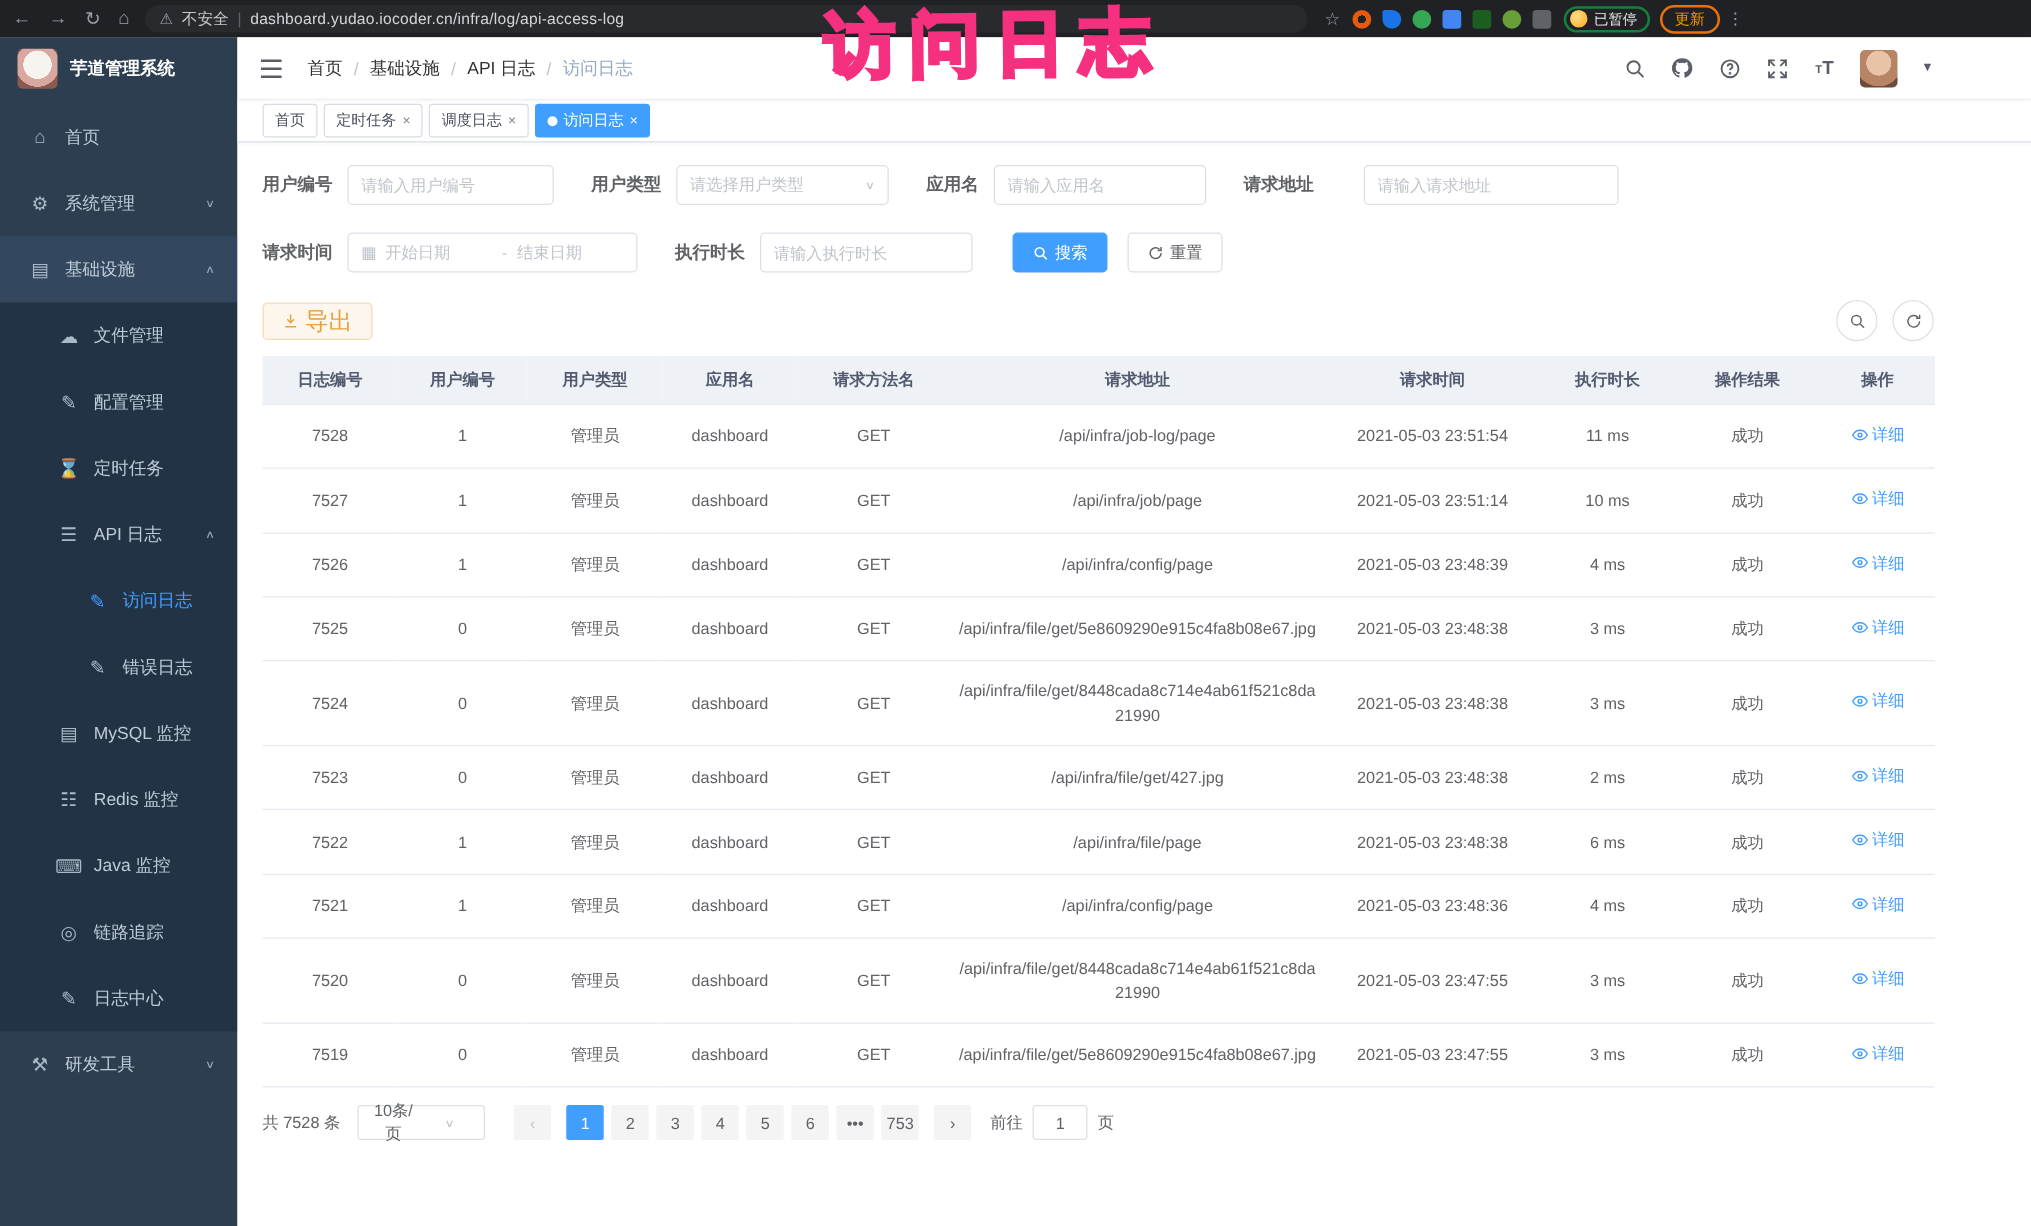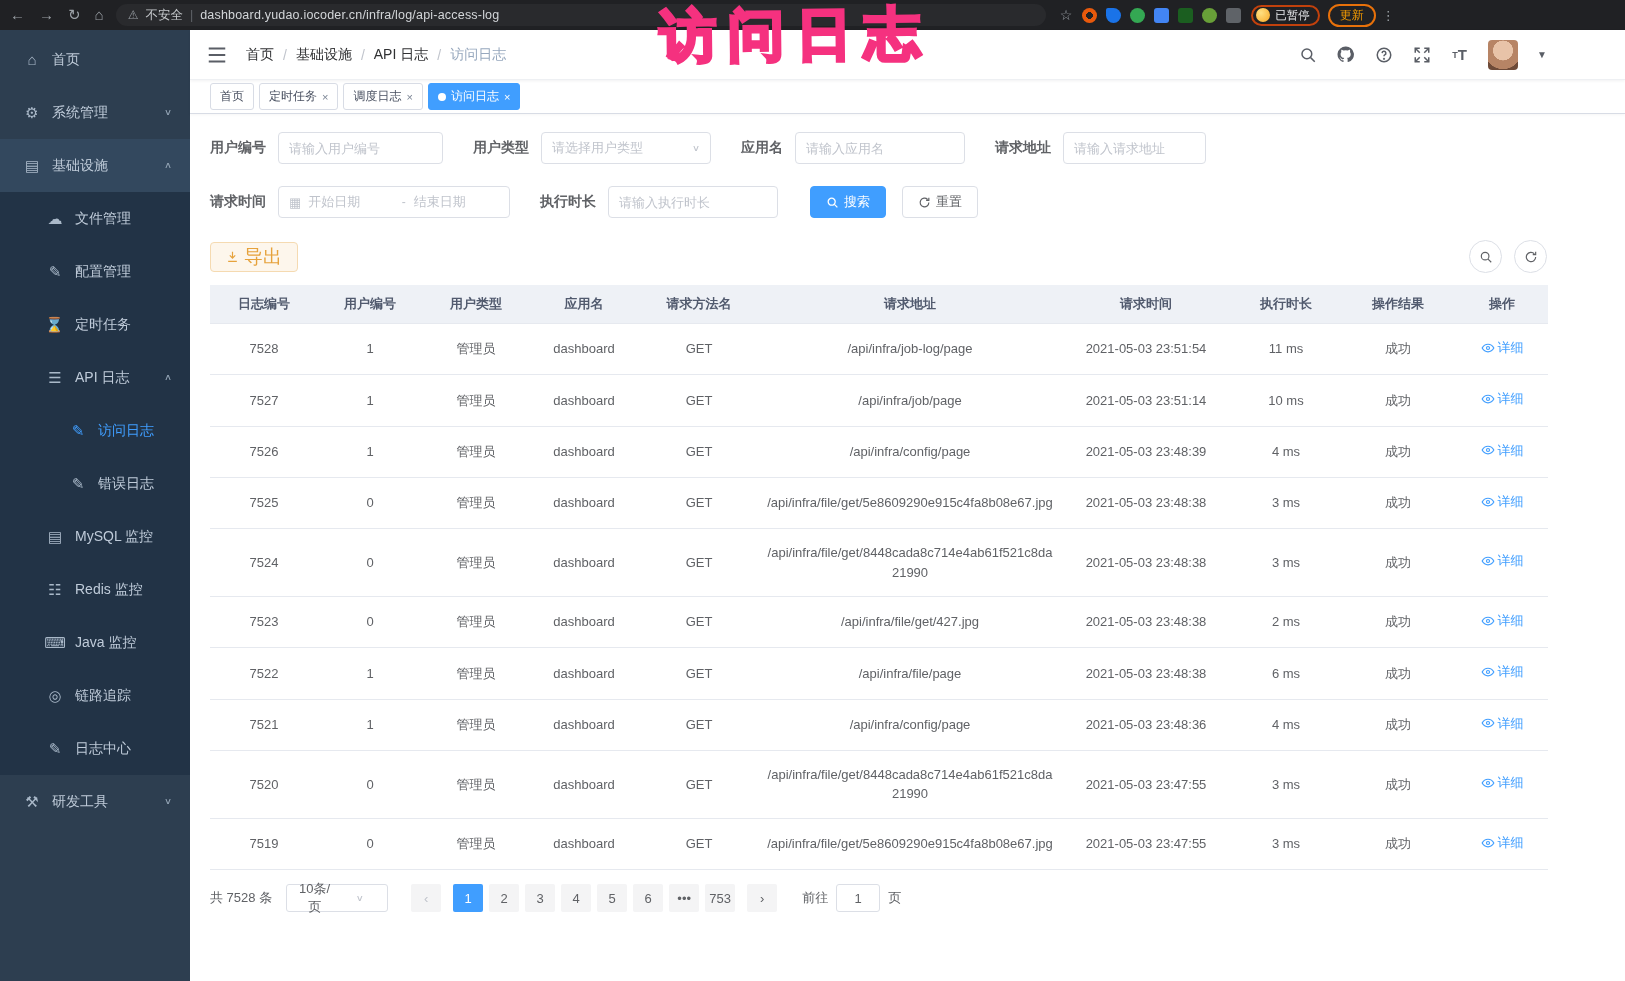--- a/index.html
+++ b/index.html
@@ -12,21 +12,21 @@
   .b-nav{display:flex;gap:14px;font-size:15px;color:#9aa0a6;margin-right:12px;}
   .b-nav span{cursor:pointer;}
   .addr{flex:0 0 930px;height:22px;background:#292a2d;border-radius:11px;display:flex;align-items:center;
     padding:0 12px;font-size:12.5px;color:#c7cacd;gap:7px;}
   .addr .warn{color:#9aa0a6;font-size:12px;}
   .addr .sep{color:#5f6368;}
   .addr .url{color:#d3d6d9;letter-spacing:.2px;text-align:right;}
   .b-star{margin:0 10px 0 14px;font-size:14px;color:#9aa0a6;}
   .ext-row{display:flex;align-items:center;gap:9px;margin-right:10px;}
   .ext{width:15px;height:15px;border-radius:50%;display:inline-block;}
-  .profile-pill{display:flex;align-items:center;gap:5px;border:2px solid #c2410c;border-radius:12px;
+  .profile-pill{display:flex;align-items:center;gap:5px;border:2px solid #15803d;border-radius:12px;
     padding:1px 8px 1px 3px;font-size:11.5px;color:#e8eaed;margin-right:8px;}
   .emoji-face{width:14px;height:14px;border-radius:50%;background:radial-gradient(circle at 35% 35%,#ffe082,#f9a825);display:inline-block;}
   .update-pill{display:flex;align-items:center;gap:4px;border:2px solid #e8710a;border-radius:12px;
     padding:1px 10px;font-size:12px;color:#f29900;}
   .b-more{margin-left:6px;color:#9aa0a6;font-size:13px;}
 
   
   .watermark{position:absolute;left:660px;top:-2px;z-index:60;font-size:56px;font-weight:900;
     letter-spacing:12px;color:rgba(245,49,127,0.30);-webkit-text-stroke:3.5px #f5317f;
     transform:rotate(-0.6deg);pointer-events:none;white-space:nowrap;}
@@ -79,21 +79,21 @@
   
   .content{flex:1;padding:18px 78px 0 20px;overflow:hidden;}
   .filter-row{display:flex;align-items:center;margin-bottom:22px;}
   .f-group{display:flex;align-items:center;margin-right:30px;}
   .f-label{font-size:14px;font-weight:600;color:#606266;margin-right:12px;white-space:nowrap;}
   .el-input{position:relative;height:32px;border:1px solid #dcdfe6;border-radius:4px;background:#fff;
     display:flex;align-items:center;padding:0 10px;}
   .el-input input{border:none;outline:none;width:100%;font-size:13px;color:#606266;background:transparent;
     font-family:inherit;}
   .el-input input::placeholder{color:#c0c4cc;}
-  .w165{width:165px;} .w170{width:170px;} .w180{width:143px;} .w230{width:232px;}
+  .w165{width:165px;} .w170{width:170px;} .w180{width:204px;margin-left:28px;} .w230{width:232px;}
   .sel-caret{color:#c0c4cc;font-size:11px;margin-left:6px;transform:scaleY(.8);}
   .cal-ico{color:#c0c4cc;margin-right:7px;font-size:13px;}
   .range-sep{color:#c0c4cc;font-size:12px;padding:0 8px;}
   .ph{color:#c0c4cc;font-size:13px;flex:1;}
   .btn{height:32px;display:inline-flex;align-items:center;gap:5px;padding:0 15px;border-radius:4px;
     font-size:13px;cursor:pointer;border:1px solid #dcdfe6;background:#fff;color:#606266;}
   .btn-primary{background:#409eff;border-color:#409eff;color:#fff;}
   .btn-search{margin-left:2px;margin-right:16px;}
   .btn-export{background:#fdf6ec;border-color:#f5dab1;color:#e6a23c;height:30px;font-size:19px;}
   .toolbar-row{display:flex;align-items:center;margin:4px 0 12px;}
@@ -113,21 +113,21 @@
   
   .pagination{display:flex;align-items:center;margin:14px 0 0;font-size:13px;color:#606266;gap:6px;}
   .pg-total{margin-right:8px;}
   .pg-size{width:102px;height:28px;border:1px solid #dcdfe6;border-radius:3px;display:flex;align-items:center;
     padding:0 8px;color:#606266;margin-right:14px;cursor:pointer;}
   .pg-size span{flex:1;text-align:center;}
   .pg-btn{min-width:30px;height:28px;padding:0 4px;background:#f4f4f5;border:none;border-radius:2px;margin:0 3px;
     display:inline-flex;align-items:center;justify-content:center;font-size:13px;color:#606266;cursor:pointer;}
   .pg-btn.active{background:#409eff;color:#fff;}
   .pg-btn.arrow-prev{color:#c0c4cc;}
-  .pg-goto{display:flex;align-items:center;gap:8px;margin-left:16px;}
+  .pg-goto{display:flex;align-items:center;gap:8px;margin-left:6px;}
   .pg-goto input{width:44px;height:28px;border:1px solid #dcdfe6;border-radius:3px;text-align:center;
     font-size:13px;color:#606266;outline:none;font-family:inherit;}
   svg{display:block;}
 </style>
 </head>
 <body>
 
 <div class="screen">
 
   <div class="browser-bar">
@@ -161,20 +161,24 @@
       <span>更新</span>
     </div>
     <span class="b-more">⋮</span>
   </div>
 
   <div class="watermark">访问日志</div>
 
   <div class="app">
 
     <aside class="sidebar">
+      <div class="logo">
+        <span class="logo-img"></span>
+        <span class="logo-title">芋道管理系统</span>
+      </div>
       <nav class="menu" id="menu">
           <div class="menu-item lvl1">
             <span class="mi-icon">⌂</span>
             <span class="mi-label">首页</span>
           </div>
           <div class="menu-item lvl1">
             <span class="mi-icon">⚙</span>
             <span class="mi-label">系统管理</span>
             <span class="mi-arrow">∨</span>
           </div>

